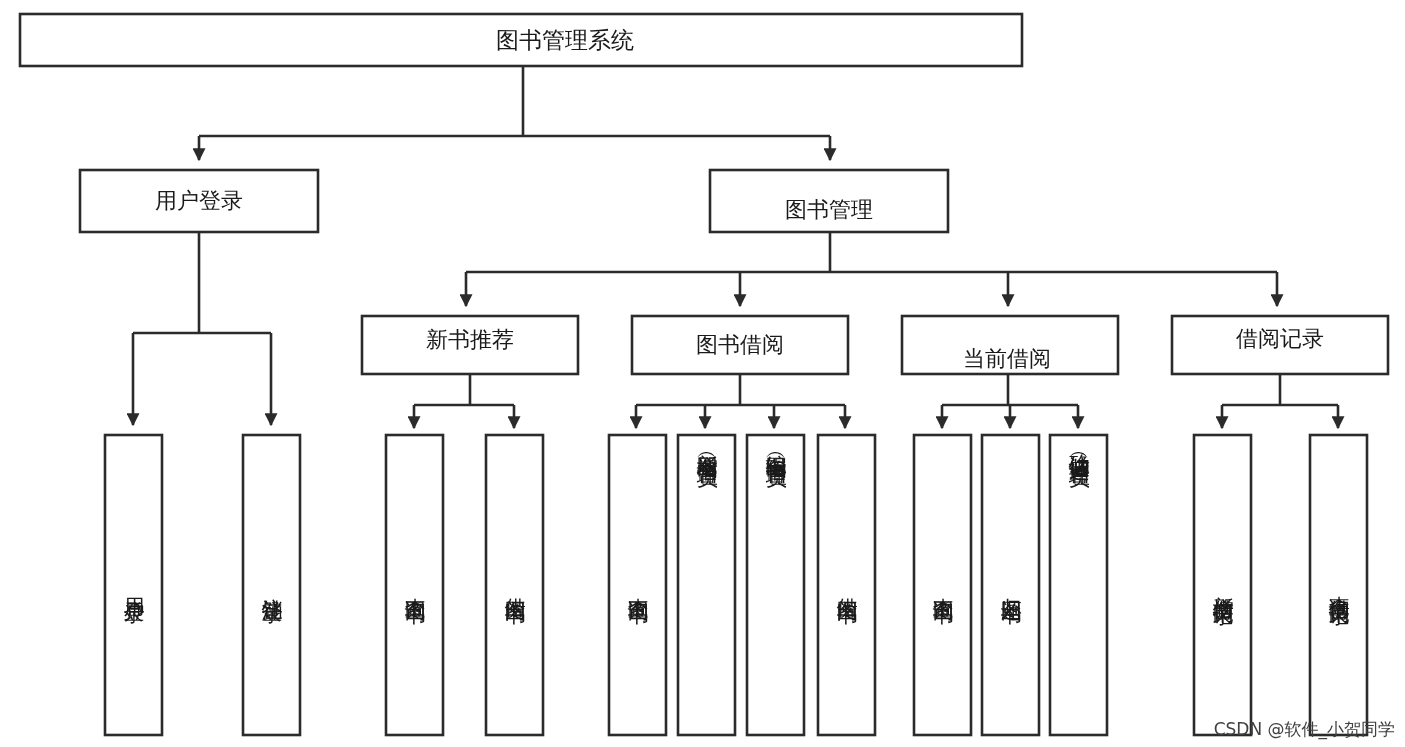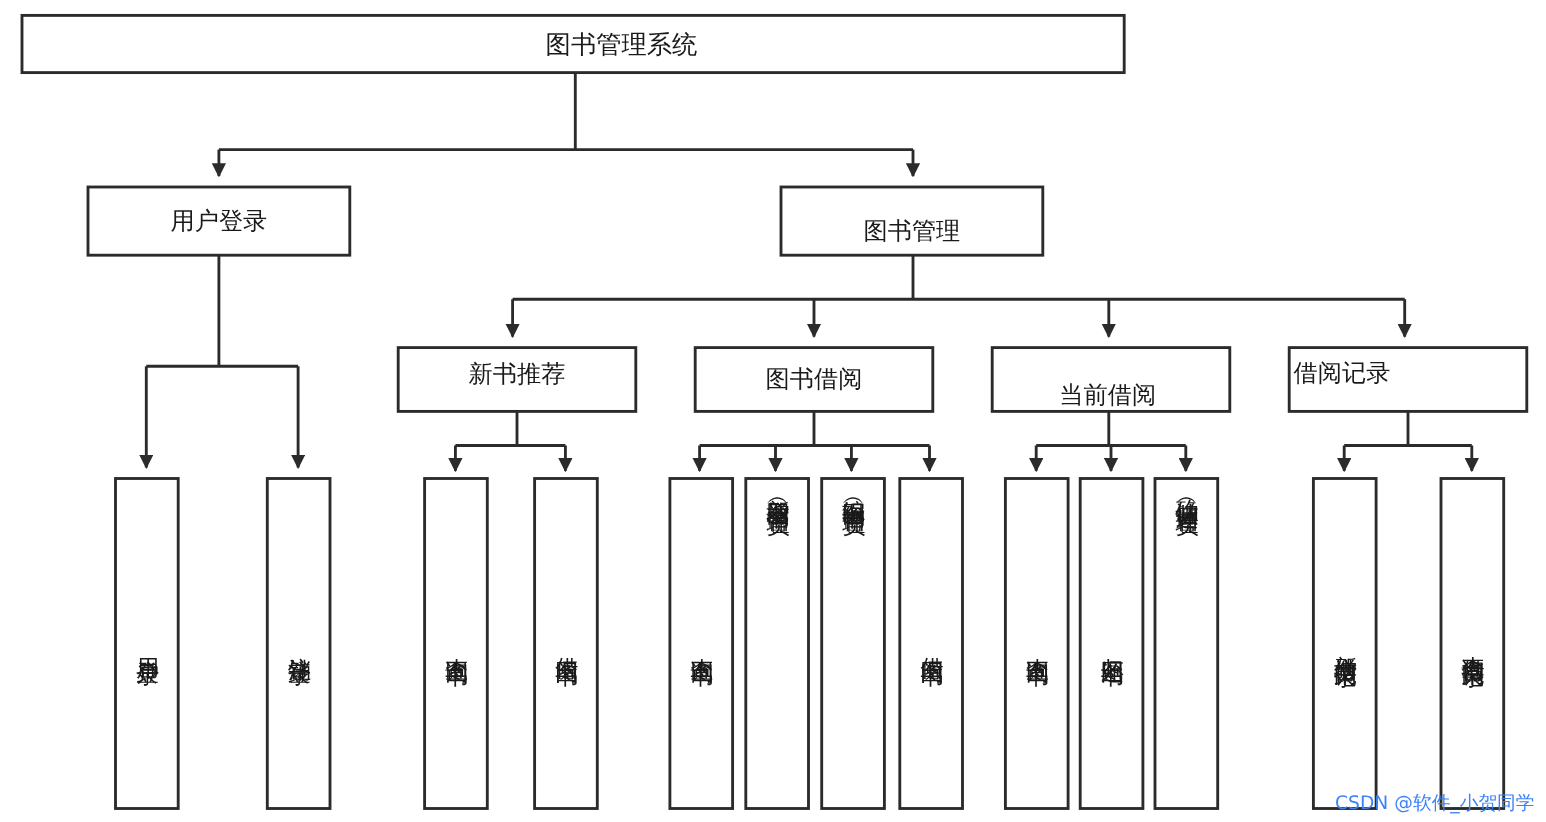--- a/index.html
+++ b/index.html
@@ -69,21 +69,21 @@
   }
   .title-text {
     font-size: 23px;
   }
   #watermark {
     position: absolute;
     right: 10px;
     bottom: 6px;
     font-family: "DejaVu Sans", "Liberation Sans", sans-serif;
     font-size: 17px;
-    color: #3b82f6;
+    color: #404040;
     white-space: nowrap;
     pointer-events: none;
   }
 </style>
 </head>
 <body>
 
 <div id="diagram-root">
 
   <svg id="tree-svg" viewBox="0 0 1405 747">
@@ -179,21 +179,21 @@
   </div>
 
   <div class="hlabel-wrap" style="left:632px; top:316px; width:216px; height:58px;">
     <span class="hlabel-text">图书借阅</span>
   </div>
 
   <div class="hlabel-wrap" style="left:902px; top:316px; width:210px; height:58px;margin-top:14px;">
     <span class="hlabel-text">当前借阅</span>
   </div>
 
-  <div class="hlabel-wrap" style="left:1112px; top:316px; width:216px; height:46px;">
+  <div class="hlabel-wrap" style="left:1172px; top:316px; width:216px; height:46px;">
     <span class="hlabel-text">借阅记录</span>
   </div>
 
   <div class="vlabel-wrap" style="left:105px; top:435px; width:57px; height:300px;">
     <span class="vlabel-text">用户登录</span>
   </div>
   <div class="vlabel-wrap" style="left:243px; top:435px; width:57px; height:300px;">
     <span class="vlabel-text">注销登录</span>
   </div>
 

